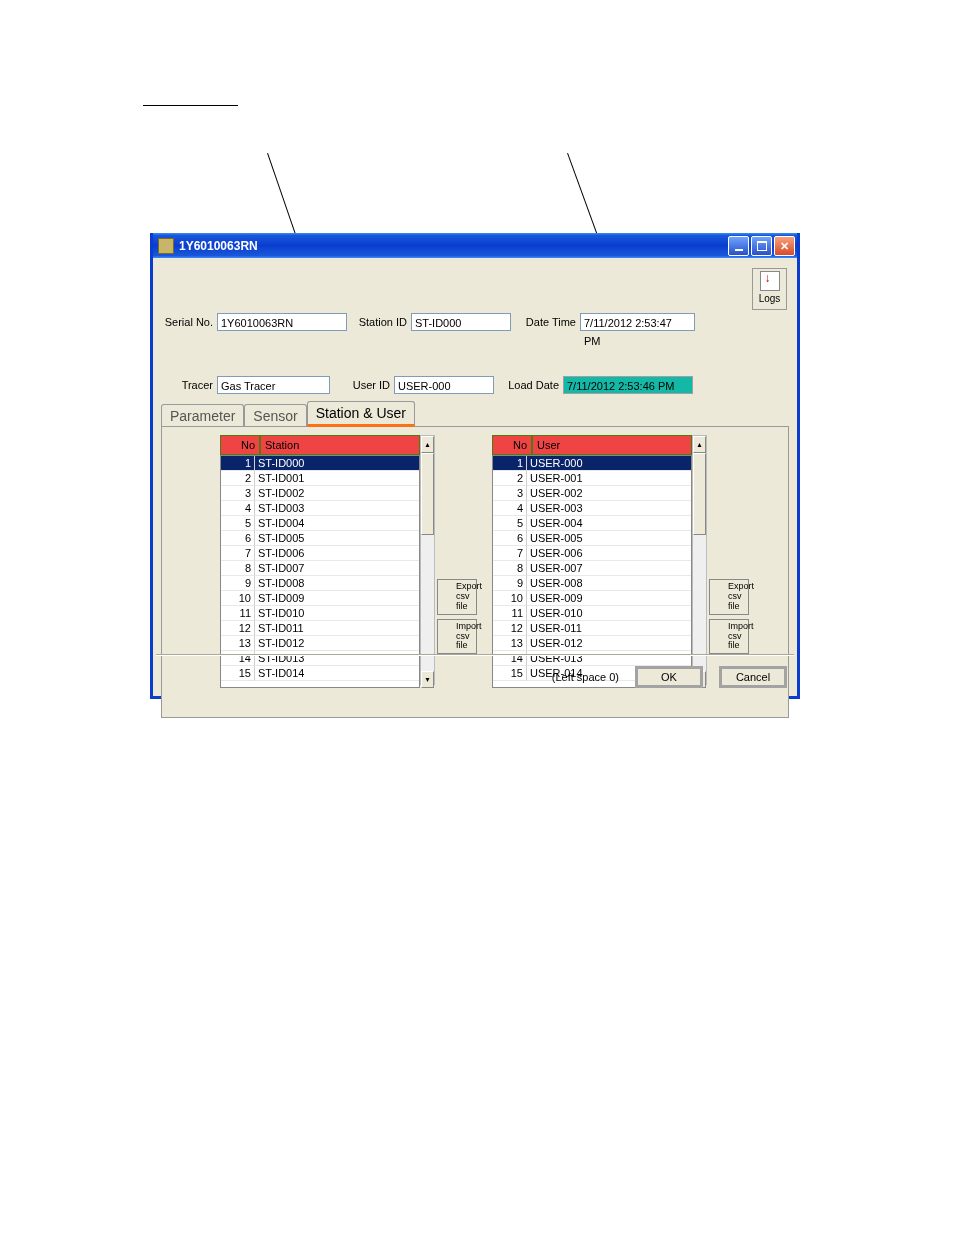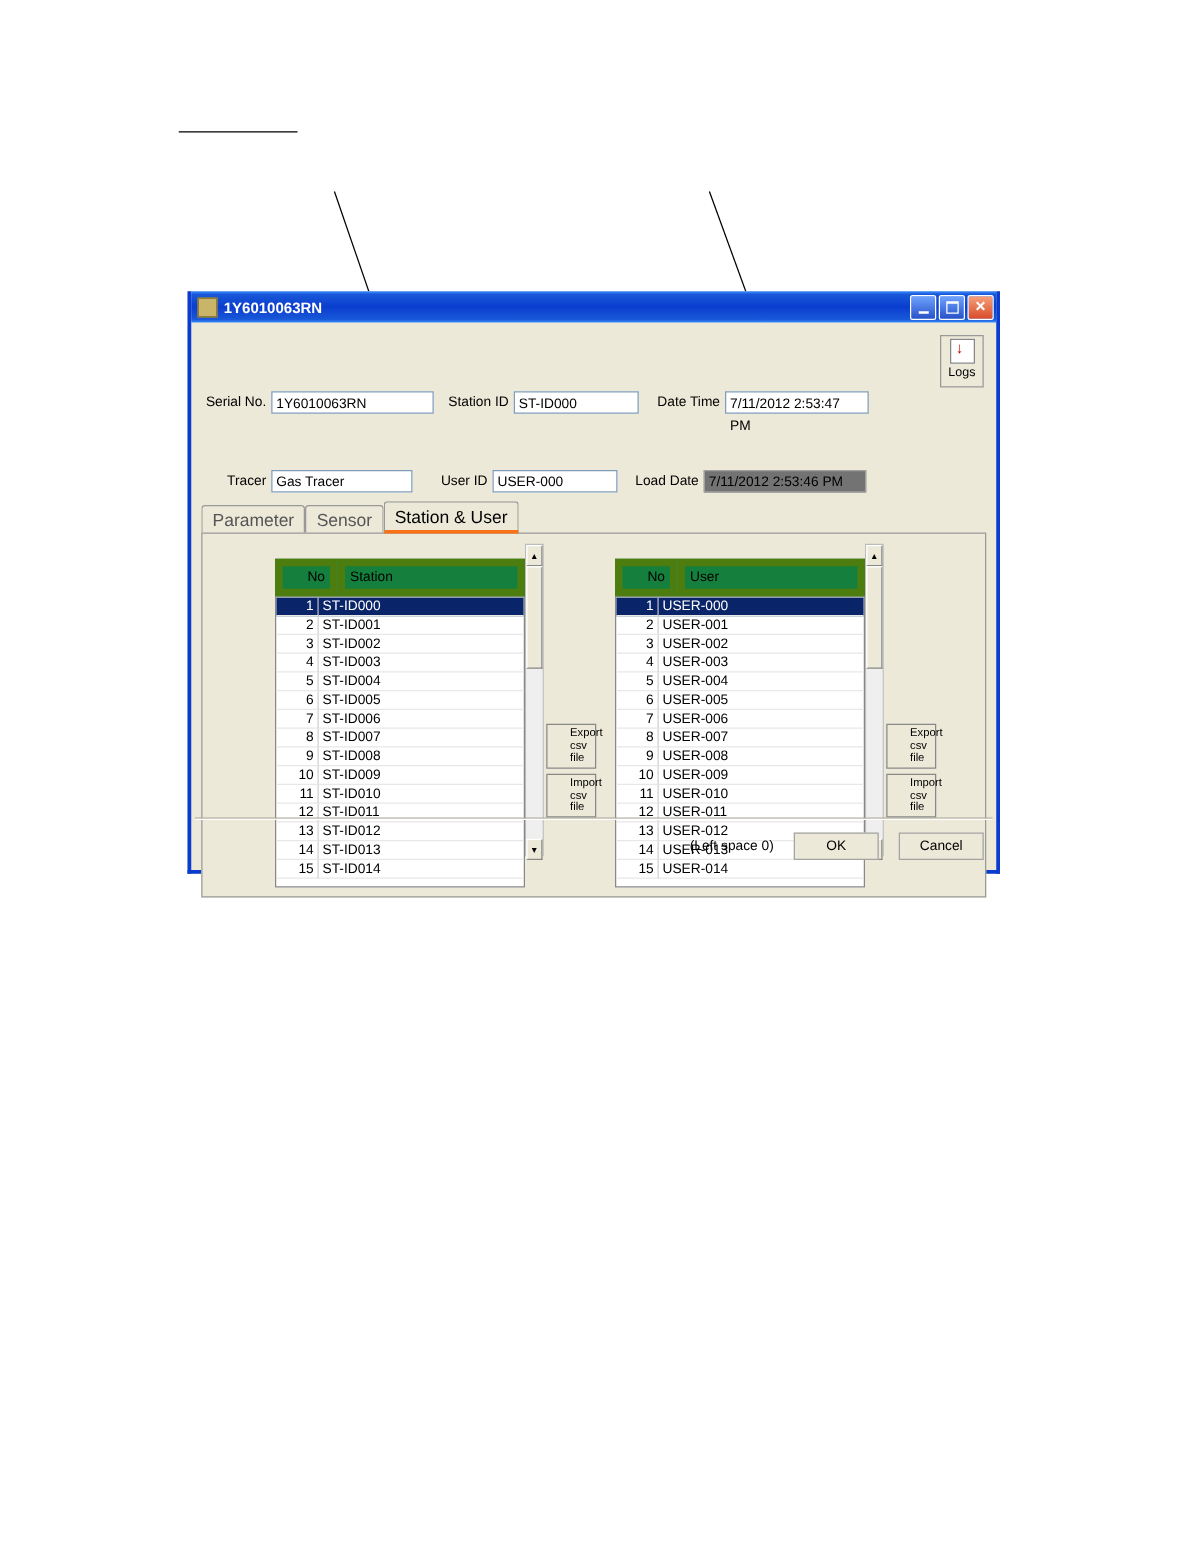--- a/index.html
+++ b/index.html
@@ -45,41 +45,41 @@
   .win-max .sq{width:8px;height:7px;border:1px solid #fff;border-top:2px solid #fff;}
   .win-close{background:linear-gradient(#f7a07a,#d84b2a);}
   .win-close::before{content:"✕";font-size:11px;line-height:1;}
 
   .client{position:relative;padding:10px 8px 0 8px;}
 
   
   .form-row{display:flex;align-items:center;margin-bottom:4px;margin-top:45px;}
   .lbl{text-align:right;padding-right:4px;}
   .fld{border:1px solid #7f9db9;background:#fff;height:18px;line-height:18px;padding:0 3px;font-size:11px;box-sizing:border-box;}
-  .ro{background:#737373;border:1px solid #a0a0a0;}
+  .ro{background:#14b8a6;border:1px solid #a0a0a0;}
 
   .logs-btn{position:absolute;right:10px;top:10px;width:35px;height:42px;border:1px solid #999;background:#ece9d8;text-align:center;font-size:10px;padding-top:2px;box-sizing:border-box;}
   .logs-btn .ic{width:18px;height:18px;border:1px solid #888;margin:0 auto 2px;background:#fff;position:relative;}
   .logs-btn .ic::after{content:"↓";color:#c00;font-size:12px;position:absolute;left:4px;top:-1px;}
 
   
   .tabs{margin-top:6px;display:flex;align-items:flex-end;}
   .tab{border:1px solid #999;border-bottom:none;background:#ece9d8;padding:3px 8px;font-size:14px;margin-right:0;border-radius:3px 3px 0 0;position:relative;top:1px;}
   .tab.active{background:#ece9d8;z-index:3;border-bottom:3px solid #f97316;}
   .tab.inactive{background:#ece9d8;color:#555;}
   .tab-panel{border:1px solid #999;height:290px;position:relative;background:#ece9d8;}
 
   .small-underline{position:absolute;left:143px;top:105px;width:95px;border-bottom:1px solid #000;}
 
   
   .list-wrap{position:absolute;top:8px;width:200px;height:250px;}
   .list-wrap.stations{left:58px;}
   .list-wrap.users{left:330px;}
   .grid-head{display:flex;background:#ece9d8;}
-  .grid-head .hc{border:6px solid #4d7c0f;background:#15803d;height:18px;line-height:18px;padding:0 4px;font-size:11px;margin-top:12px;}
+  .grid-head .hc{border:1px solid #4d7c0f;background:#ef4444;height:18px;line-height:18px;padding:0 4px;font-size:11px;}
   .hc-no{width:30px;text-align:right;}
   .hc-val{flex:1;width:130px;}
   .grid-body{border:1px solid #888;background:#fff;height:231px;overflow:hidden;}
   .gr{display:flex;height:15px;line-height:15px;font-size:11px;}
   .gc-no{width:30px;text-align:right;padding-right:3px;border-right:1px solid #d0d0d0;border-bottom:1px solid #e8e8e8;}
   .gc-val{flex:1;padding-left:3px;border-bottom:1px solid #e8e8e8;}
   .gr.sel .gc-val{background:#0a246a;color:#fff;}
   .gr.sel .gc-no{background:#0a246a;color:#fff;}
 
   .vscroll{position:absolute;top:0;right:-15px;width:15px;height:250px;background:#ece9d8;border:1px solid #bbb;box-sizing:border-box;}
@@ -89,21 +89,21 @@
 
   .csv-btns{position:absolute;top:152px;width:40px;}
   .csv-btns.st{left:275px;}
   .csv-btns.us{left:547px;}
   .csvb{border:1px solid #888;background:#ece9d8;font-size:9px;text-align:center;padding:2px 18px;margin-bottom:4px;line-height:1.1;}
 
   
   .bottom-sep{position:absolute;bottom:40px;left:3px;right:3px;height:0;border-top:1px solid #aca899;border-bottom:1px solid #fff;}
   .bottom-bar{position:absolute;bottom:8px;left:0;right:0;display:flex;align-items:center;justify-content:flex-end;padding:0 10px;gap:16px;}
   .left-space{font-size:11px;}
-  .btn{width:68px;height:22px;border:1px solid #a3a3a3;background:#ece9d8;font-size:11px;}
+  .btn{width:68px;height:22px;border:3px solid #a3a3a3;background:#ece9d8;font-size:11px;}
 
   
   .diag{position:absolute;background:#000;height:1px;transform-origin:left top;}
 </style>
 </head>
 <body>
 
 <div class="page">
   <div class="small-underline" aria-hidden="true"></div>
 

